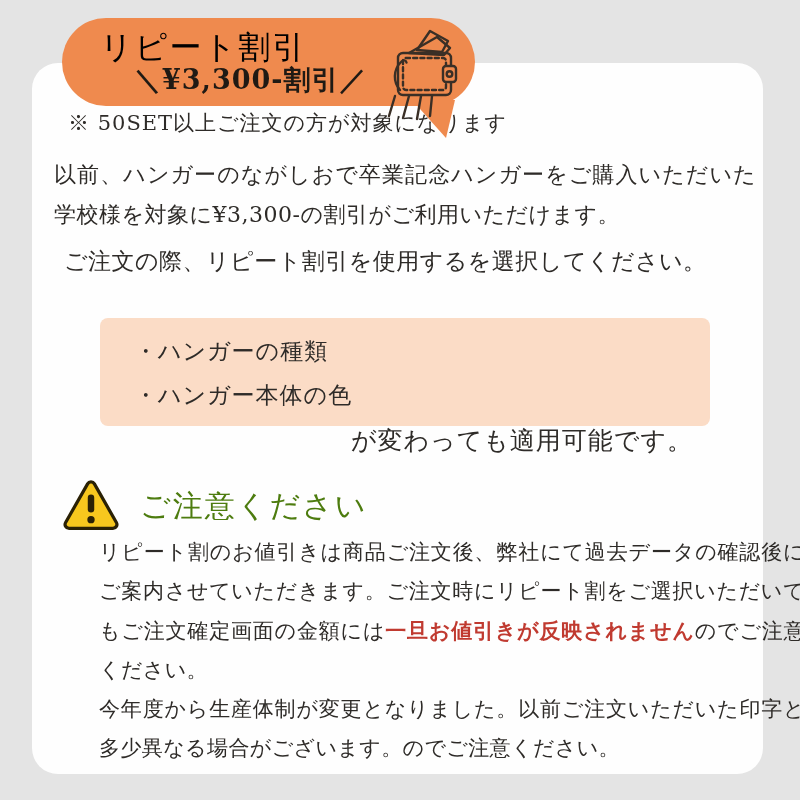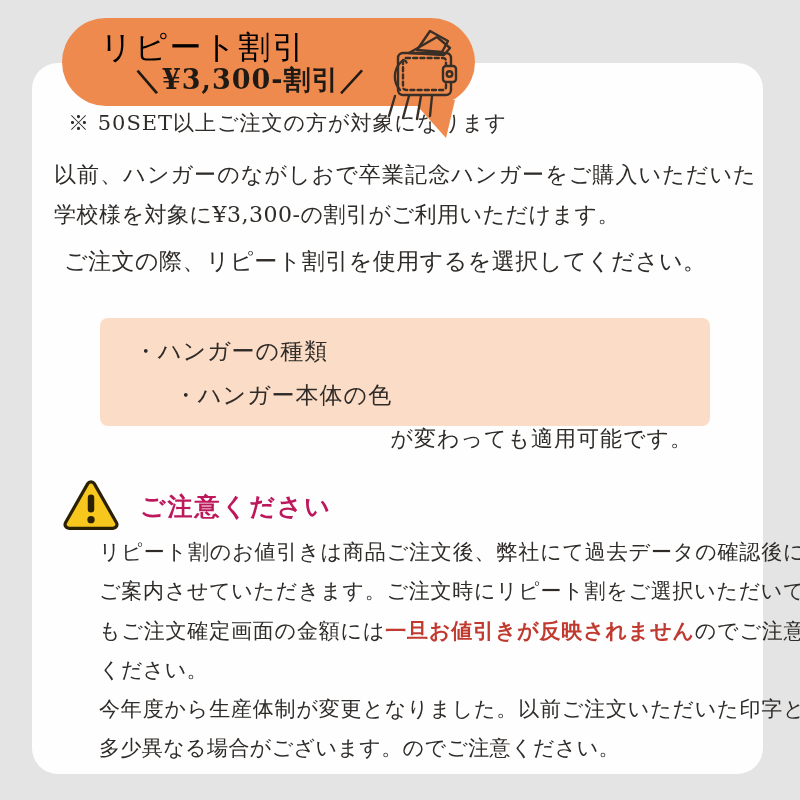--- a/index.html
+++ b/index.html
@@ -91,38 +91,38 @@
     background:var(--peach);
     border-radius:8px;
   }
   .cond-item{
     position:absolute;
     left:34px;
     font-size:23px; letter-spacing:1px;
     white-space:nowrap;
   }
   .cond-item.r1{top:18px;}
-  .cond-item.r2{top:62px;margin-left:40px;}
+  .cond-item.r2{top:62px;}
   .cond-item.r3{top:106px;}
   .cond-suffix{
     position:absolute;
     right:17px; top:106px;
-    font-size:22px; letter-spacing:1px;
+    font-size:25px; letter-spacing:1px;
     white-space:nowrap;
   }
   
   .warning-head{
     position:absolute;
     left:30px; top:415px;
     display:flex; align-items:center; gap:20px;
   }
   .warning-title{
     font-family:"Liberation Sans","DejaVu Sans",sans-serif;
-    font-size:25px; font-weight:bold;
-    letter-spacing:2px; color:#be185d;
+    font-size:30px; font-weight:normal;
+    letter-spacing:2px; color:#4d7c0f;
   }
   .notice{
     position:absolute;
     left:22px; top:470px;
     width:706px;
     font-size:21px; line-height:39px;
     letter-spacing:0.4px;
     text-align:justify;
     margin-left:45px;
   }

